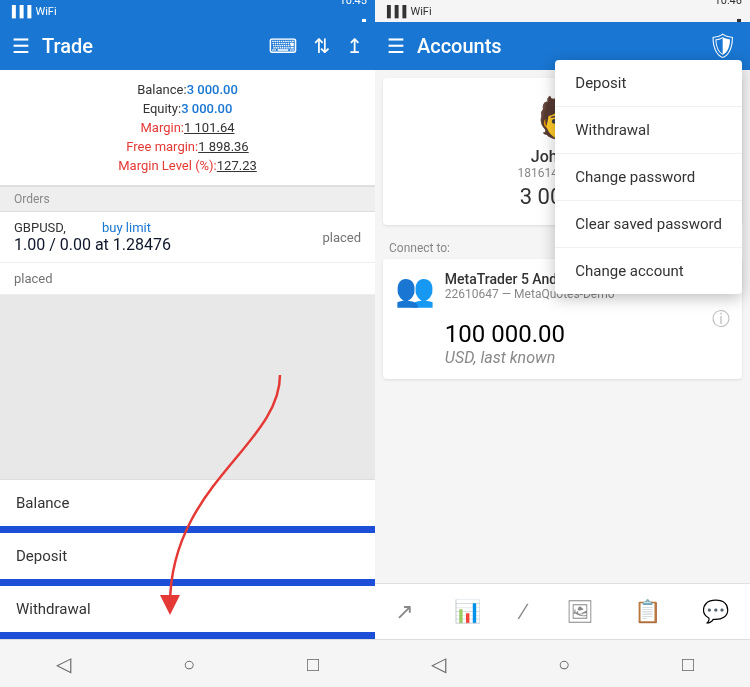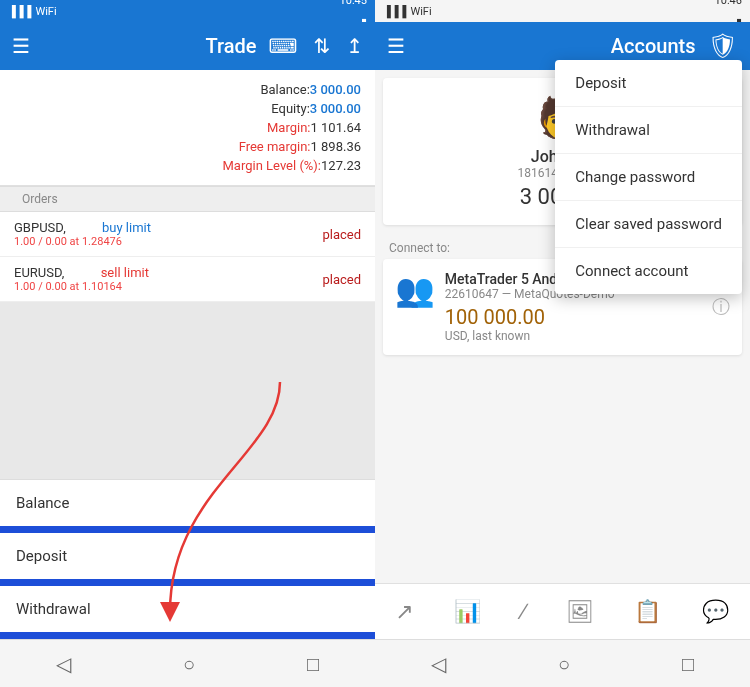--- a/index.html
+++ b/index.html
@@ -34,63 +34,62 @@
       height: 48px;
       display: flex;
       align-items: center;
       padding: 0 12px;
       gap: 12px;
     }
     .top-bar-title {
       flex: 1;
       font-size: 20px;
       font-weight: 500;
-      text-align: right;
     }
     .top-bar-icons { display: flex; gap: 16px; align-items: center; }
     .icon-btn { color: white; font-size: 20px; cursor: pointer; }
 
     .account-summary {
       background: white;
       padding: 10px 14px;
       border-bottom: 1px solid #e0e0e0;
     }
     .summary-row {
       display: flex;
-      justify-content: flex-end;
+      justify-content: center;
       padding: 2px 0;
       font-size: 13px;
     }
     .label { color: #333; }
     .label.red { color: #e53935; }
     .value-blue { color: #1976d2; font-weight: 500; }
-    .value-black { color: #333; }
+    .value-black { color: #333; text-decoration: underline; }
 
     .section-header {
       background: #eeeeee;
-      padding: 5px 22px;
+      padding: 5px 14px;
       font-size: 12px;
       color: #888;
       border-top: 1px solid #ddd;
       border-bottom: 1px solid #ddd;
     }
 
     .order-item {
       background: white;
       padding: 8px 14px;
       border-bottom: 1px solid #eee;
       display: flex;
       justify-content: space-between;
       align-items: center;
     }
     .order-desc { font-size: 13px; }
     .order-name { color: #333; }
     .order-name .order-type { color: #1976d2; padding-left: 33px; }
-    .order-sub { color: #ef4444; font-size: 11px; }
-    .order-status { font-size: 13px; color: #b91c1c; }
+    .order-sub { color: #0f172a; font-size: 16px; }
+    .order-status { font-size: 13px; color: #737373; }
 
     .bottom-menu-left {
       background: #f5f5f5;
       margin-top: auto;
       border-top: 1px solid #ddd;
     }
     .bottom-menu-item {
       padding: 14px 16px;
       font-size: 15px;
       color: #333;
@@ -164,22 +163,22 @@
       color: white;
       font-size: 10px;
       padding: 2px 8px;
       border-radius: 0 4px 0 8px;
       font-weight: 600;
     }
     .demo-icon { font-size: 32px; }
     .demo-info { flex: 1; }
     .demo-name { font-size: 14px; font-weight: 500; color: #333; }
     .demo-meta { font-size: 12px; color: #888; }
-    .demo-balance { font-size: 20px; color: #a16207; margin-top: 4px; }
-    .demo-currency { font-size: 12px; color: #888; }
+    .demo-balance { font-size: 24px; color: #000000; margin-top: 19px; }
+    .demo-currency { font-size: 16px; color: #888; font-style: italic; }
     .info-icon { color: #bbb; font-size: 18px; align-self: center; margin-left: auto; }
 
     
     .dropdown-menu {
       position: absolute;
       top: 60px;
       right: 8px;
       background: white;
       border-radius: 4px;
       box-shadow: 0 4px 16px rgba(0,0,0,0.25);
@@ -275,26 +274,20 @@
     <div class="order-desc">
       <div class="order-name">
         GBPUSD, <span class="order-type">buy limit</span>
       </div>
       <div class="order-sub">1.00 / 0.00 at 1.28476</div>
     </div>
     <span class="order-status">placed</span>
   </div>
 
   <div class="order-item">
-    <div class="order-desc">
-      <div class="order-name">
-        EURUSD, <span class="order-type" style="color:#e53935;">sell limit</span>
-      </div>
-      <div class="order-sub">1.00 / 0.00 at 1.10164</div>
-    </div>
     <span class="order-status">placed</span>
   </div>
 
   <div style="flex:1; background:#e8e8e8; position:relative;">
     <svg class="curved-arrow-container" viewBox="0 0 300 280" xmlns="http://www.w3.org/2000/svg">
       <defs>
         <marker id="arrowhead" markerWidth="8" markerHeight="8" refX="4" refY="4" orient="auto">
           <path d="M0,0 L8,4 L0,8 Z" fill="#e53935"></path>
         </marker>
       </defs>
@@ -386,17 +379,17 @@
     <div class="dropdown-item">
       <span>Withdrawal</span>
     </div>
     <div class="dropdown-item">
       <span>Change password</span>
     </div>
     <div class="dropdown-item">
       <span>Clear saved password</span>
     </div>
     <div class="dropdown-item">
-      <span>Connect account</span>
+      <span>Change account</span>
     </div>
   </div>
 
 </div>
 
 </body></html>

